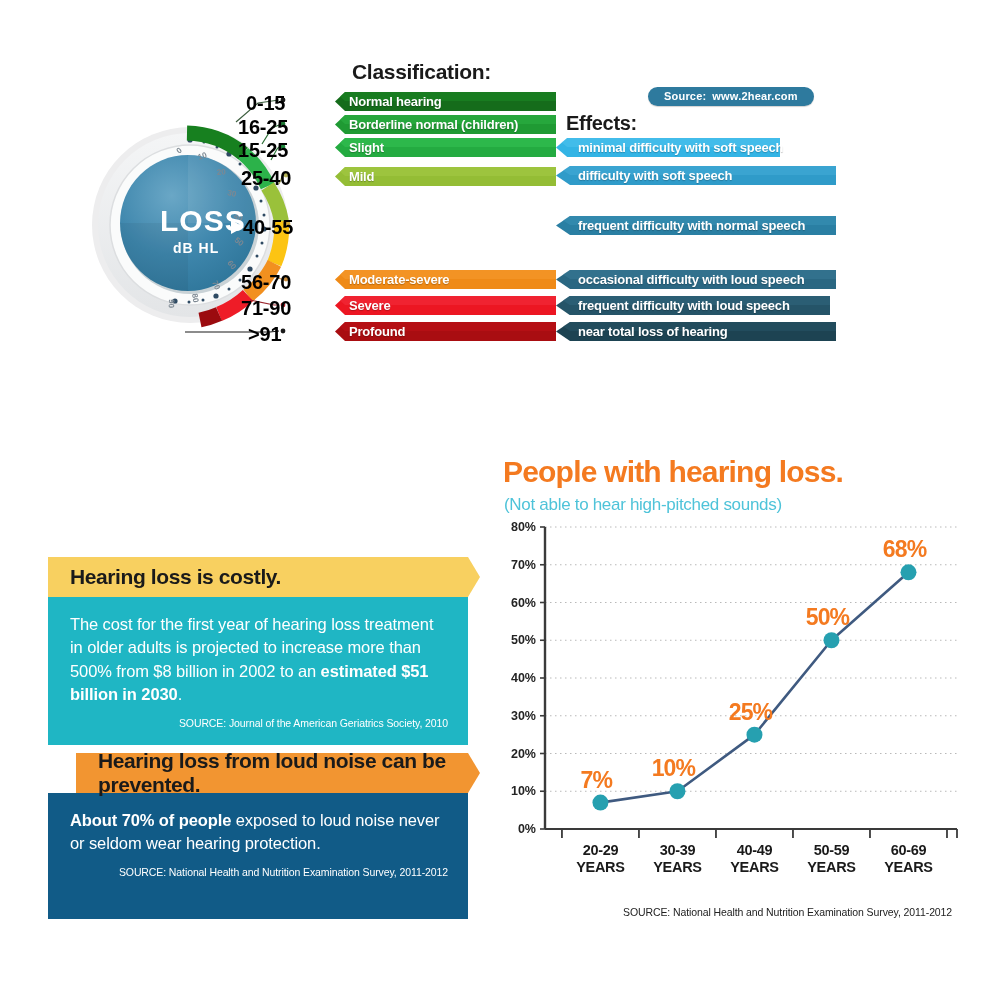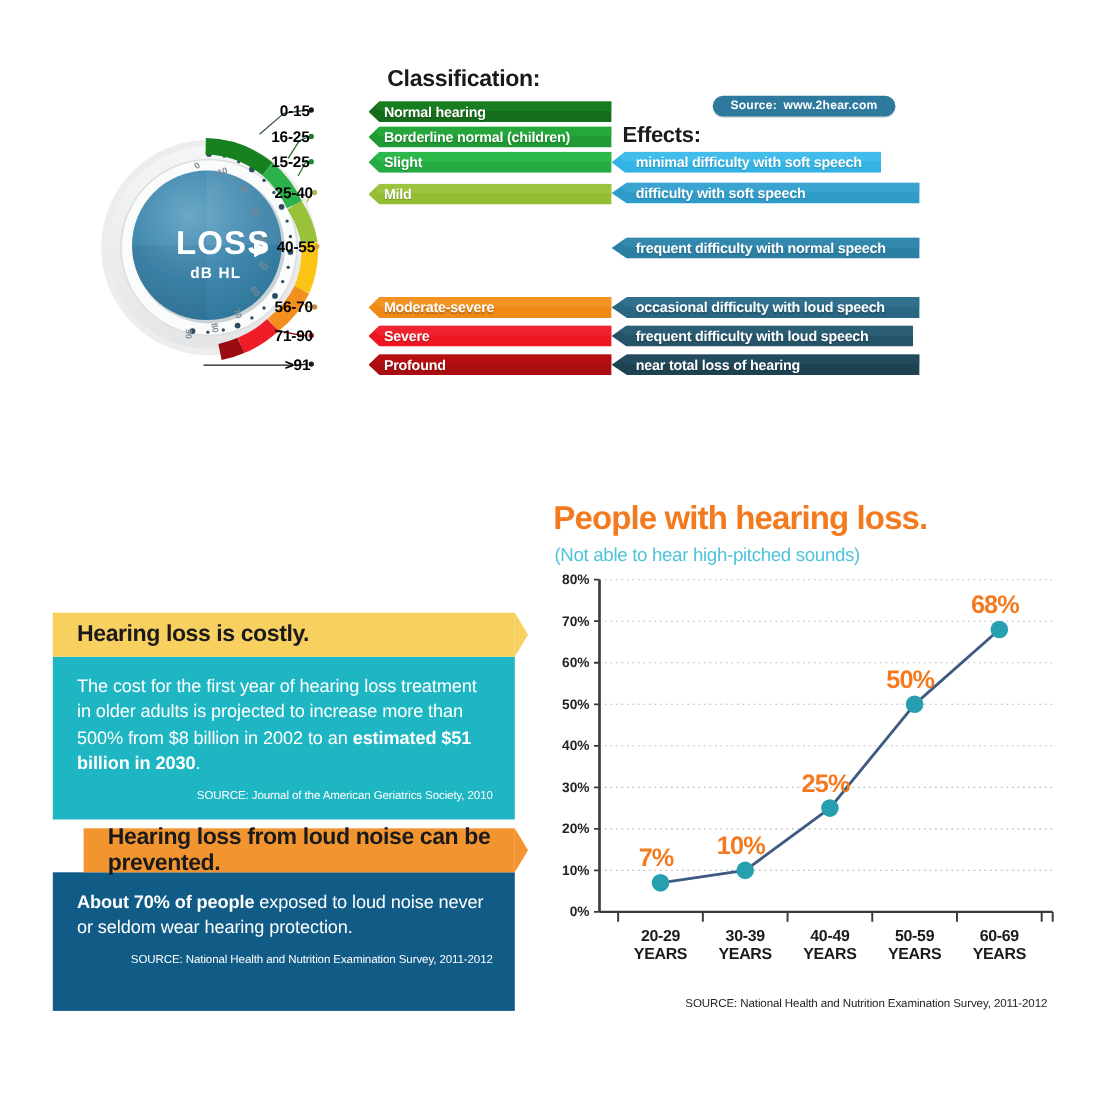--- a/index.html
+++ b/index.html
@@ -41,24 +41,24 @@
     font-size:11px;font-weight:bold;
     letter-spacing:0.2px;
     white-space:nowrap;
     box-shadow:0 1px 1px rgba(0,0,0,0.18);
   }
   .source-badge .src-lbl{margin-right:6px;}
 
   
   .db-label{
     position:absolute;
-    font-size:14px;font-weight:bold;
+    font-size:20px;font-weight:bold;
     letter-spacing:-0.2px;
     white-space:nowrap;
-    text-align:center;
+    text-align:left;
   }
 
   
   .crow{
     position:absolute;
     height:19px;
     display:block;
   }
   .crow .chev{
     position:absolute;left:0;top:0;height:100%;width:100%;
@@ -312,21 +312,21 @@
       <span class="clabel">Severe</span>
     </div>
     <div class="crow" style="left:335px;top:322px;width:221px;">
       <svg class="chev" viewBox="0 0 221 19" preserveAspectRatio="none">
         <polygon points="10,0 221,0 221,19 10,19 0,9.5" fill="#a90d11"></polygon>
         <polygon points="10,0 221,0 221,9 10,9 5,4.5" fill="#c11217" opacity="0.5"></polygon>
       </svg>
       <span class="clabel">Profound</span>
     </div>
 
-    <div class="erow" style="left:556px;top:138px;width:224px;padding-left:21px;">
+    <div class="erow" style="left:556px;top:138px;width:224px;">
       <svg class="chev" viewBox="0 0 280 19" preserveAspectRatio="none" style="position:absolute;left:0;top:0;width:100%;height:100%;">
         <polygon points="14,0 280,0 280,19 14,19 0,9.5" fill="#33b4e5"></polygon>
         <polygon points="14,0 280,0 280,9 14,9 7,4.5" fill="#52c4ef" opacity="0.5"></polygon>
       </svg>
       <span class="elabel">minimal difficulty with soft speech</span>
     </div>
     <div class="erow" style="left:556px;top:166px;width:280px;">
       <svg class="chev" viewBox="0 0 280 19" preserveAspectRatio="none" style="position:absolute;left:0;top:0;width:100%;height:100%;">
         <polygon points="14,0 280,0 280,19 14,19 0,9.5" fill="#2f9bc9"></polygon>
         <polygon points="14,0 280,0 280,9 14,9 7,4.5" fill="#45add9" opacity="0.5"></polygon>

